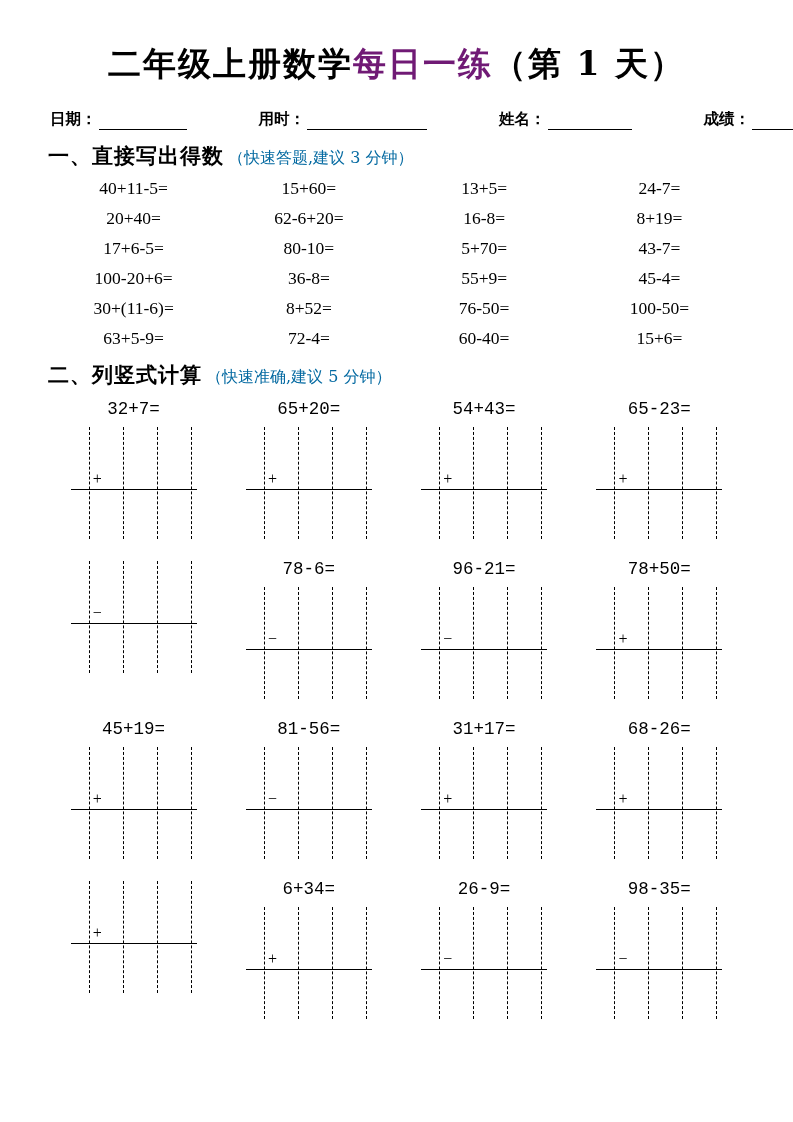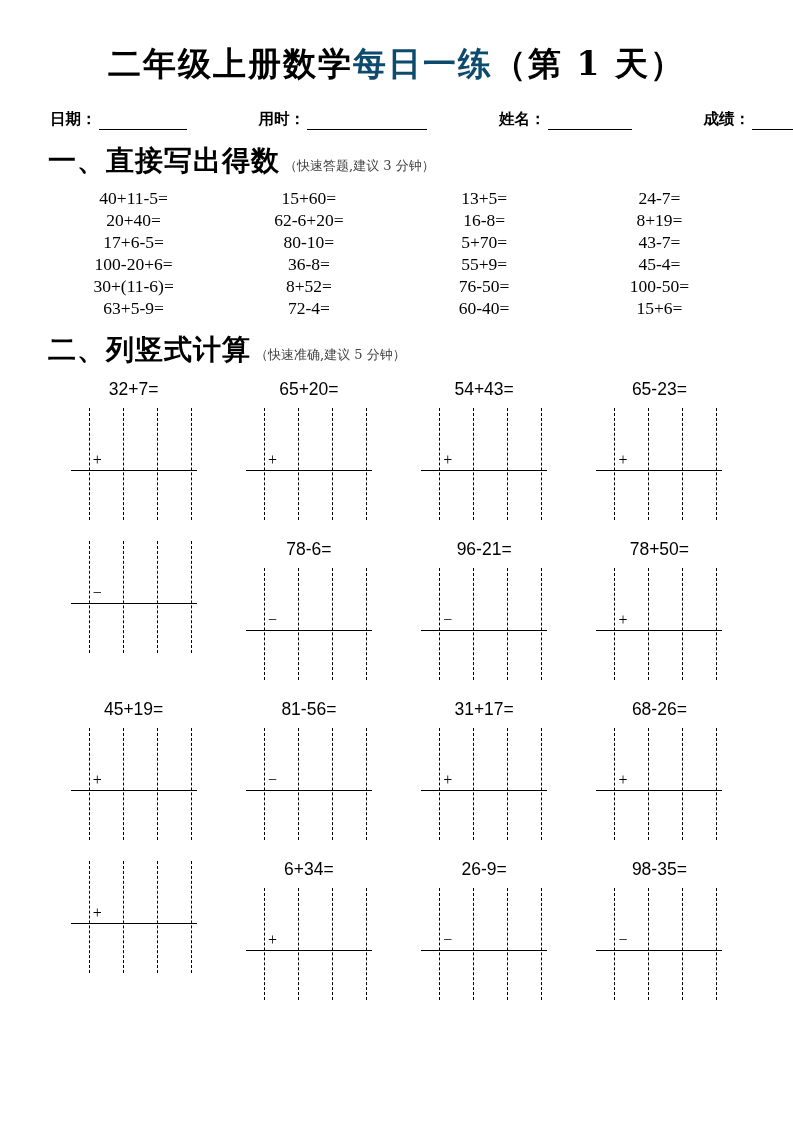--- a/index.html
+++ b/index.html
@@ -26,21 +26,21 @@
   .title {
     text-align: center;
     font-family: "DejaVu Serif", serif;
     font-weight: bold;
     font-size: 33px;
     letter-spacing: 2px;
     margin-top: 42px;
     white-space: nowrap;
   }
   .title .red {
-    color: #0c4a6e;
+    color: #701a75;
   }
   
   .info-line {
     display: flex;
     margin-top: 22px;
     font-size: 15.5px;
     font-family: "DejaVu Serif", serif;
     font-weight: bold;
     padding: 0 4px;
     gap: 36px;
@@ -67,38 +67,38 @@
   
   .section-head {
     display: flex;
     align-items: baseline;
     margin-top: 12px;
     padding-left: 2px;
   }
   .section-head .sec-title {
     font-family: "DejaVu Serif", serif;
     font-weight: bold;
-    font-size: 28px;
+    font-size: 21px;
     letter-spacing: 1px;
     white-space: nowrap;
   }
   .section-head .sec-note {
-    color: #404040;
-    font-size: 13px;
+    color: #0369a1;
+    font-size: 16px;
     font-family: "DejaVu Serif", serif;
     margin-left: 4px;
     white-space: nowrap;
   }
 
   
   .oral-grid {
     margin-top: 8px;
     display: grid;
     grid-template-columns: repeat(4, 1fr);
-    row-gap: 1px;
+    row-gap: 9px;
     font-size: 17.5px;
     font-family: "Liberation Serif", serif;
   }
   .oral-cell {
     text-align: center;
     white-space: nowrap;
   }
 
   
   .vert-grid {
@@ -107,21 +107,21 @@
     grid-template-columns: repeat(4, 1fr);
     row-gap: 0px;
   }
   .vert-cell {
     height: 160px;
     position: relative;
   }
   .vert-expr {
     text-align: center;
     font-size: 17.5px;
-    font-family: Liberation Sans, sans-serif;
+    font-family: Liberation Mono, monospace;
     white-space: nowrap;
     margin-top: 6px;
   }
   
   .vbox {
     position: relative;
     width: 126px;
     height: 112px;
     margin: 8px auto 0 auto;
   }

